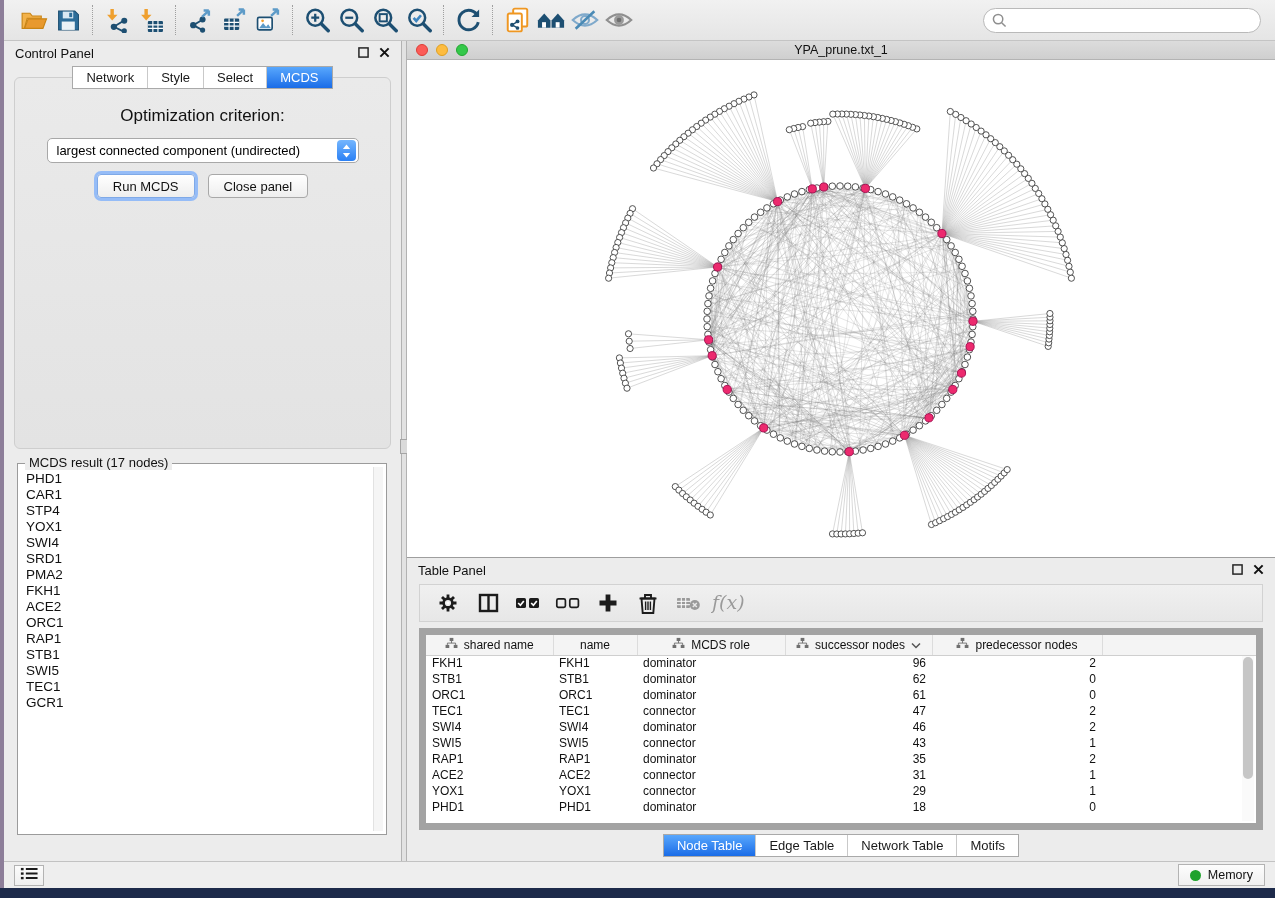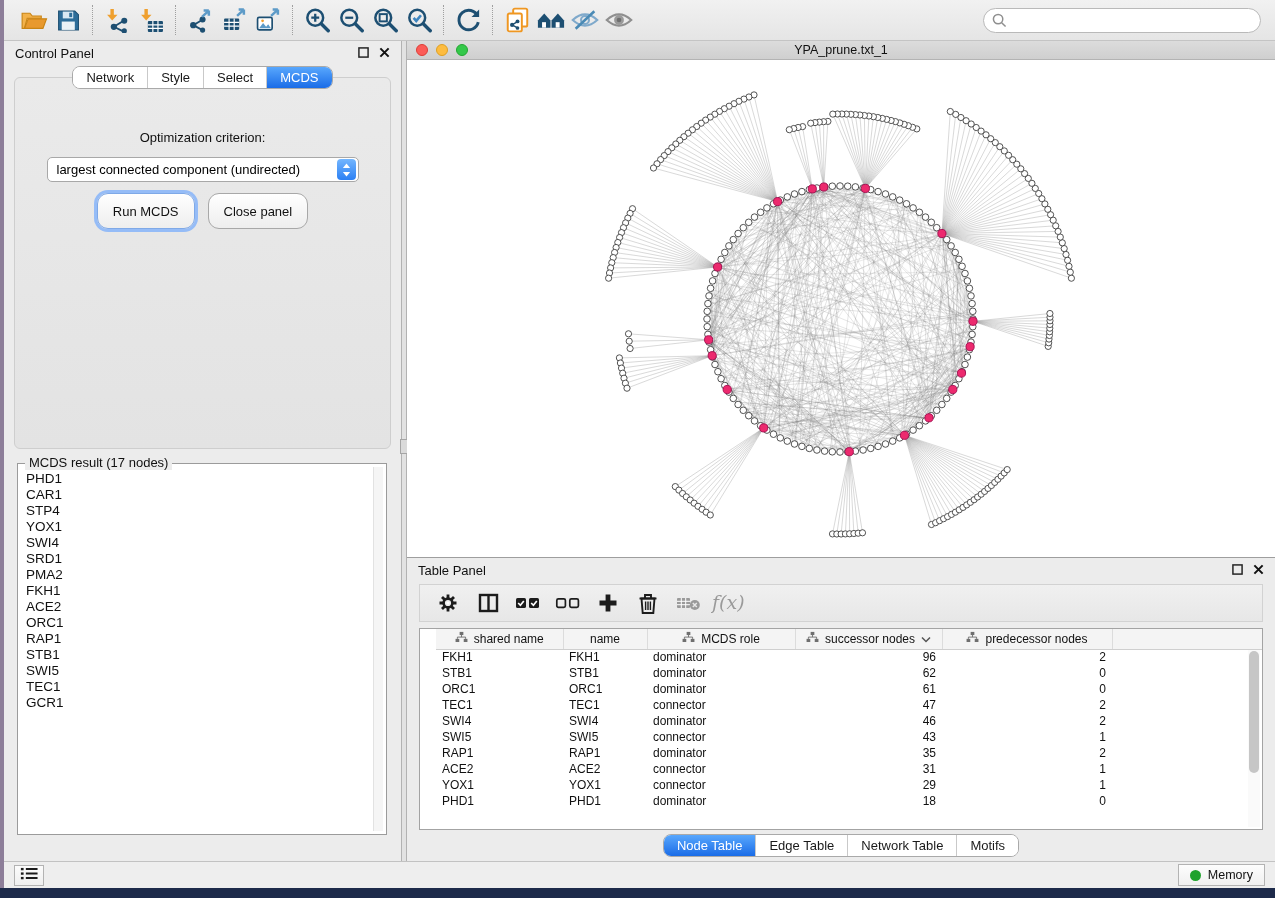--- a/index.html
+++ b/index.html
@@ -17,31 +17,31 @@
   .tb-search input { width:278px; height:25px; border:1px solid #b9b9b9; border-radius:13px; background:#fff; padding:0 10px 0 28px; font-size:13px; outline:none; }
   .tb-search .mag { position:absolute; left:9px; top:5px; }
 
   
   .main { flex:1; display:flex; min-height:0; }
 
   
   .control-panel { width:397px; flex:none; background:#ececec; position:relative; }
   .panel-hdr { height:25px; display:flex; align-items:center; padding:0 11px; font-size:13px; color:#111; }
   .panel-hdr .hdr-icons { margin-left:auto; display:flex; gap:10px; align-items:center; }
-  .seg { display:inline-flex; border:1px solid #a9a9a9; border-radius:8px; background:#fff; overflow:hidden; height:23px; }
+  .seg { display:inline-flex; border:1px solid #a9a9a9; border-radius:0; background:#fff; overflow:hidden; height:23px; }
   .seg-item { display:flex; align-items:center; padding:0 13px; font-size:13px; color:#1a1a1a; border-left:1px solid #c9c9c9; background:#fff; cursor:default; }
   .seg-item:first-child { border-left:none; }
   .seg-item.sel { background:linear-gradient(#58a7fd,#1a6ce7); color:#fff; }
   .cp-tabs { display:flex; justify-content:center; position:relative; z-index:2; }
   .cp-inner { margin:-12px 10px 0 10px; padding-top:24px; height:372px; background:linear-gradient(#eaeaea,#e3e3e3); border:1px solid #cecece; border-radius:6px; text-align:center; position:relative; z-index:1; }
-  .opt-label { font-size:13px; color:#111; margin-top:28px; }
+  .opt-label { font-size:17px; color:#111; margin-top:4px; }
   .opt-select { width:312px; height:25px; margin:12px auto 0 auto; background:#fff; border:1px solid #a8a8a8; border-radius:5px; display:flex; align-items:center; padding:0 2px 0 9px; font-size:13px; }
   .opt-select .stepper { margin-left:auto; width:19px; height:21px; border-radius:4px; background:linear-gradient(#74b6fe,#2b80f4); display:flex; flex-direction:column; align-items:center; justify-content:center; gap:2px; }
   .cp-buttons { margin-top:11px; display:flex; justify-content:center; gap:13px; }
-  .btn { height:36px; padding:0 15px; font-size:13px; color:#111; background:linear-gradient(#ffffff,#eeeeee); border:1px solid #a8a8a8; border-radius:11px; cursor:default; }
+  .btn { height:24px; padding:0 15px; font-size:13px; color:#111; background:linear-gradient(#ffffff,#eeeeee); border:1px solid #a8a8a8; border-radius:4px; cursor:default; }
   .btn.focused { box-shadow:0 0 0 3px rgba(105,165,255,.65); border-color:#7fa9e7; }
   .mcds-group { position:absolute; left:13px; right:14px; top:422px; height:372px; border:1px solid #9b9b9b; background:#fff;padding-left:20px; }
   .mcds-title { position:absolute; top:-9px; left:7px; background:#ececec; padding:0 4px; font-size:13px; color:#111; }
   .mcds-list { position:absolute; inset:7px 14px 3px 3px; overflow:hidden; font-size:13.5px; line-height:16px; color:#111; padding-left:5px; }
   .mcds-scroll { position:absolute; top:3px; bottom:3px; right:3px; width:10px; background:#f5f5f5; border-left:1px solid #e2e2e2; }
 
   
   .splitter { width:6px; flex:none; background:#e2e2e2; border-left:1px solid #b2b2b2; border-right:1px solid #b2b2b2; position:relative; }
   .splitter-grip { position:absolute; left:-2px; top:398px; width:9px; height:15px; background:#dadada; border:1px solid #a5a5a5; }
 
@@ -54,21 +54,21 @@
   .tl.yellow { background:#fdbc40; border:1px solid #dfa022; }
   .tl.green { background:#34c84a; border:1px solid #24a732; }
   .net-title { position:absolute; left:0; right:0; text-align:center; font-size:12.5px; color:#111; }
   .net-canvas { flex:1; background:#fff; position:relative; overflow:hidden; }
   .net-canvas svg { position:absolute; left:0; top:0; }
 
   
   .table-panel { flex:1; background:#ececec; display:flex; flex-direction:column; min-height:0; }
   .tp-toolbar { height:38px; flex:none; margin:1px 12px 0 12px; background:linear-gradient(#f0f0f0,#e7e7e7); border:1px solid #d2d2d2; display:flex; align-items:center; padding:0 10px; gap:4px; }
   .tp-icon { width:36px; height:30px; display:flex; align-items:center; justify-content:center;text-align:right; }
-  .tp-table-wrap { flex:1; margin:6px 12px 0 12px; background:#fff; border:1px solid #a3a3a3; position:relative; overflow:hidden;padding-left:16px; }
+  .tp-table-wrap { flex:1; margin:6px 12px 0 12px; background:#fff; border:7px solid #a3a3a3; position:relative; overflow:hidden; }
   table.grid { border-collapse:collapse; table-layout:fixed; width:835px; font-size:12px; color:#111; }
   table.grid th { height:20px; font-weight:normal; background:#f4f4f4; border-bottom:1px solid #cfcfcf; border-right:1px solid #dcdcdc; white-space:nowrap; overflow:hidden; }
   table.grid th .th-inner { display:flex; align-items:center; justify-content:center; gap:6px; padding:0 4px; }
   table.grid td { height:16px; padding:0 6px; white-space:nowrap; overflow:hidden; }
   td.num { text-align:right; padding-right:12px; }
   .tp-scroll { position:absolute; top:21px; bottom:2px; right:2px; width:12px; background:#fafafa; }
   .tp-thumb { margin:1px; height:122px; background:#c6c6c6; border-radius:6px; }
   .tp-tabs { height:31px; flex:none; display:flex; align-items:center; justify-content:center; }
 
   

